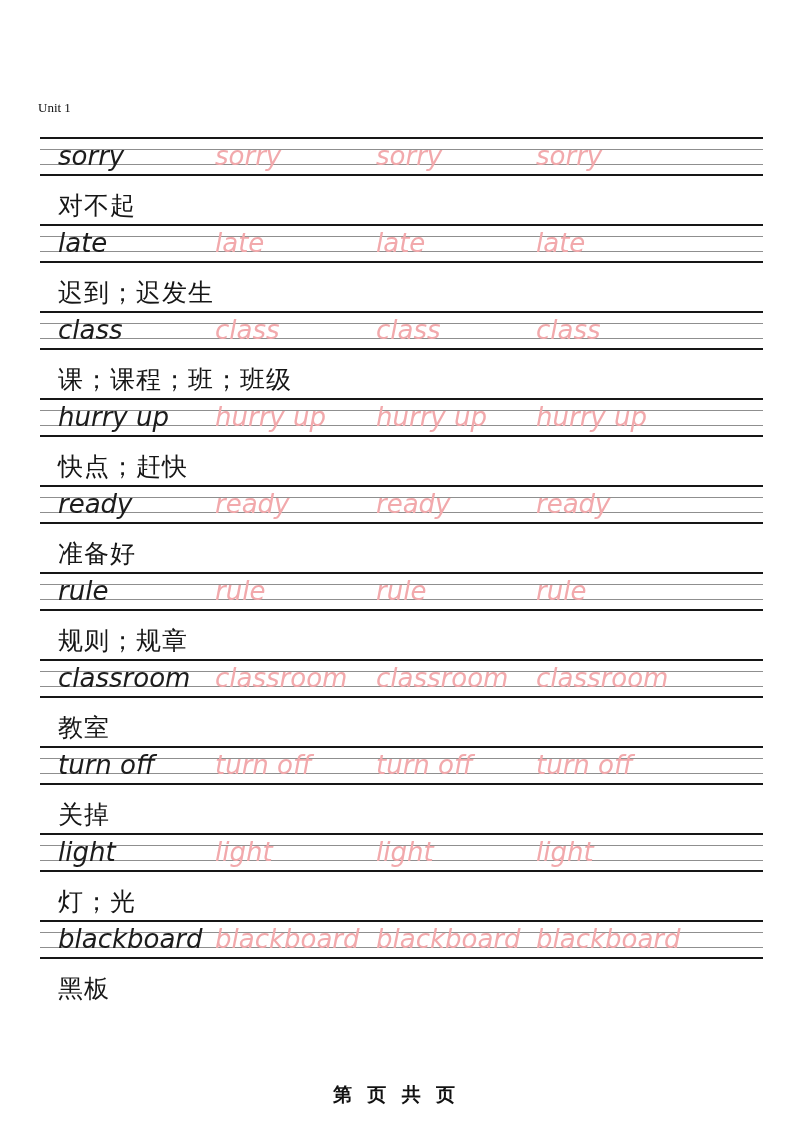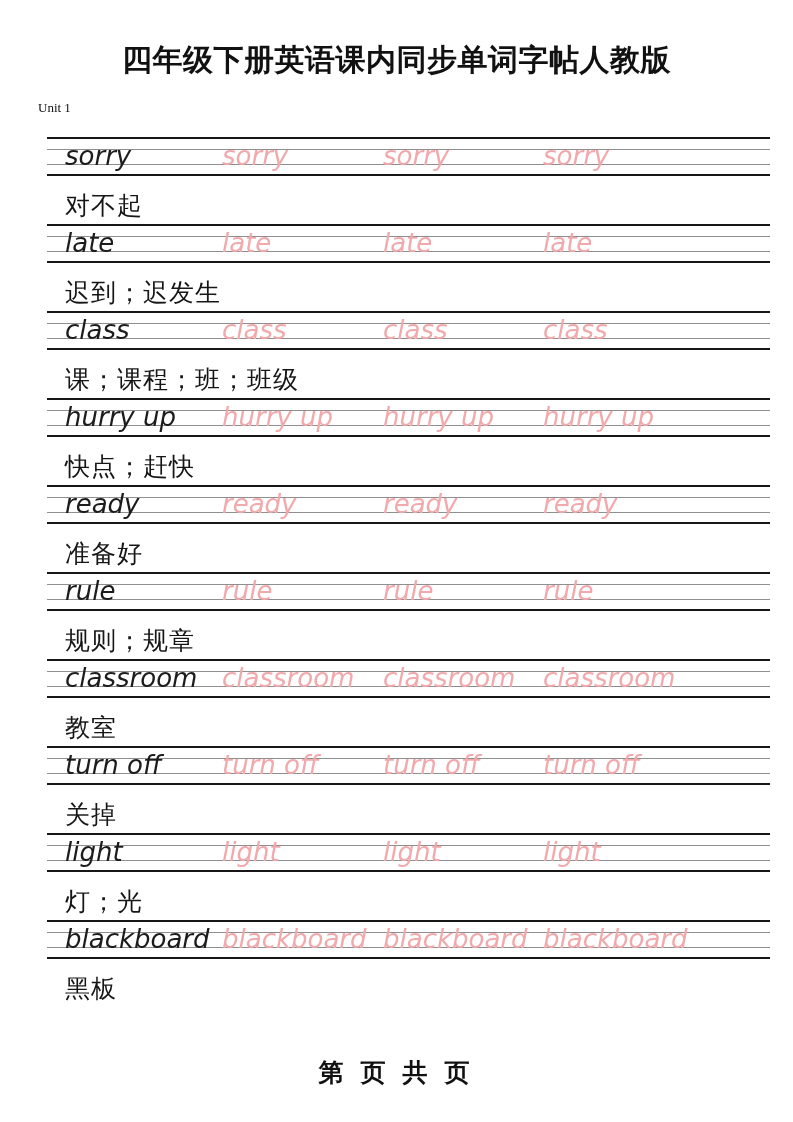--- a/index.html
+++ b/index.html
@@ -21,21 +21,21 @@
     font-size: 30px; font-weight: 700;
     letter-spacing: 0.5px;
     color: #111111;
   }
   .unit {
     position: absolute; top: 100px; left: 38px;
     font-family: "Liberation Serif", serif;
     font-size: 13px;
     color: #111111;
   }
-  .rows { position: absolute; top: 137px; left: 15px; right: 0; }
+  .rows { position: absolute; top: 137px; left: 8px; right: 0; }
   .word-row { position: relative; height: 87px; }
   .guide {
     position: relative;
     margin-left: 32px;
     width: 723px; height: 39px;
   }
   .gl { position: absolute; left: 0; right: 0; height: 0; }
   .gl-top    { top: 0;    border-top: 2px solid #161616; }
   .gl-upper  { top: 12px; border-top: 1px solid var(--guide, #8f8f8f); }
   .gl-lower  { top: 27px; border-top: 1px solid var(--guide, #8f8f8f); }
@@ -54,33 +54,32 @@
   .w-pink.c2 { left: 336px; }
   .w-pink.c3 { left: 496px; }
   .meaning {
     position: absolute; top: 52px; left: 50px;
     font-family: "DejaVu Serif", "Liberation Serif", serif;
     font-size: 25px;
     color: #161616;
     letter-spacing: 1px;
   }
   .footer {
-    position: absolute; top: 1056px; left: 0; right: 0;
+    position: absolute; top: 1082px; left: 0; right: 0;
     text-align: center;
-    font-size: 25px; font-weight: 700;
+    font-size: 19px; font-weight: 700;
     letter-spacing: 5px;
     color: #111111;
   }
 </style>
 </head>
 <body style="--pink: #F2A9AC; --ink: #141414; --guide: #8F8F8F;">
 
 <div class="page">
 
-  <h1 class="title">四年级下册英语课内同步单词字帖人教版</h1>
 
   <div class="unit">Unit 1</div>
 
   <div class="rows">
   <section class="word-row">
     <div class="guide">
       <div class="gl gl-top"></div>
       <div class="gl gl-upper"></div>
       <div class="gl gl-lower"></div>
       <div class="gl gl-bottom"></div>

